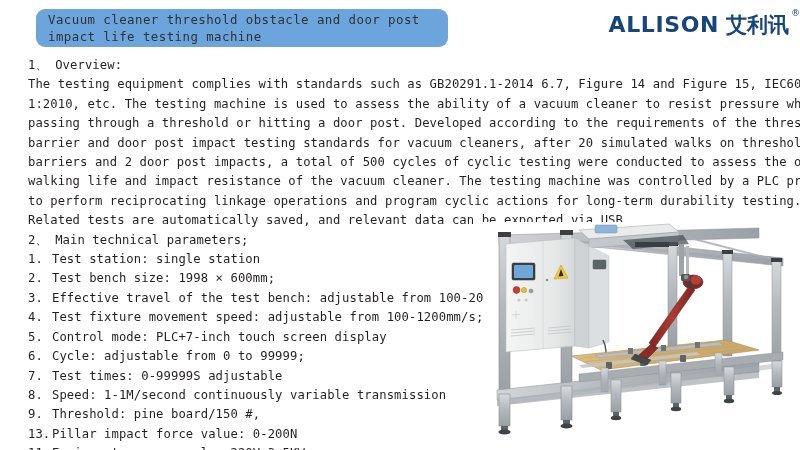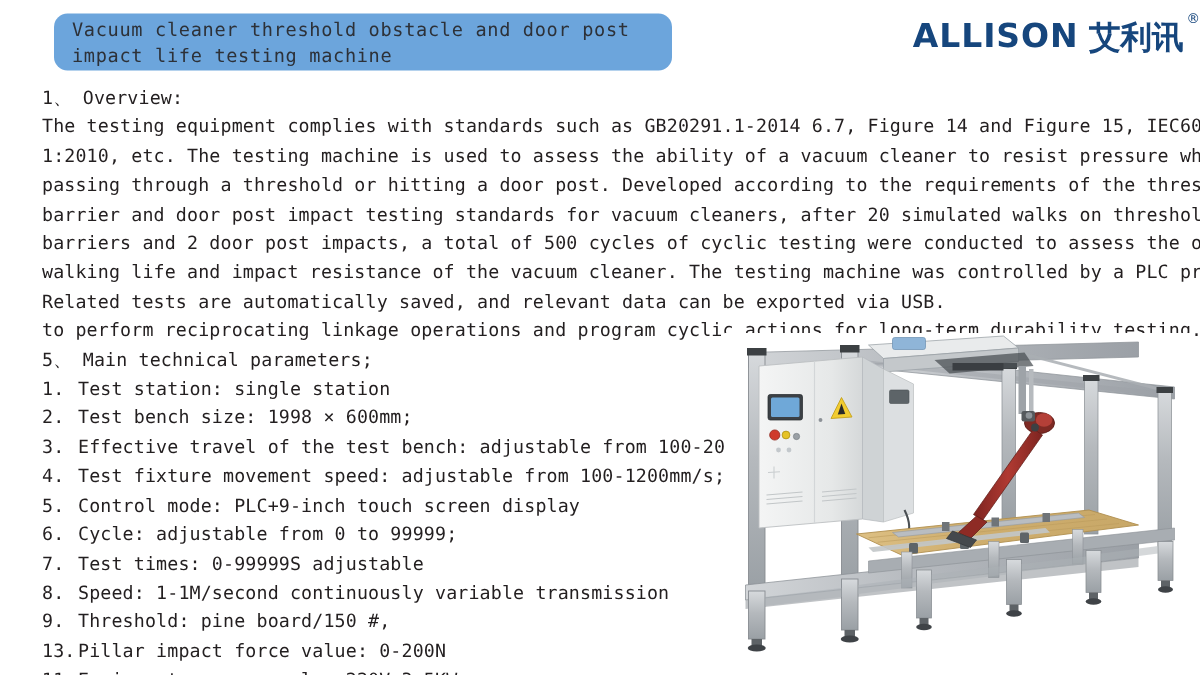--- a/index.html
+++ b/index.html
@@ -125,41 +125,41 @@
 <div id="content">
 
   <div class="tblock">
     <div class="tline-b heading">1、 Overview:</div>
     <div class="tline-b">The testing equipment complies with standards such as GB20291.1-2014 6.7, Figure 14 and Figure 15, IEC60312-</div>
     <div class="tline-b">1:2010, etc. The testing machine is used to assess the ability of a vacuum cleaner to resist pressure when</div>
     <div class="tline-b">passing through a threshold or hitting a door post. Developed according to the requirements of the threshold</div>
     <div class="tline-b">barrier and door post impact testing standards for vacuum cleaners, after 20 simulated walks on threshold</div>
     <div class="tline-b">barriers and 2 door post impacts, a total of 500 cycles of cyclic testing were conducted to assess the overall</div>
     <div class="tline-b">walking life and impact resistance of the vacuum cleaner. The testing machine was controlled by a PLC program</div>
+    <div class="tline-b">to perform reciprocating linkage operations and program cyclic actions for long-term durability testing.</div>
     <div class="tline-b">Related tests are automatically saved, and relevant data can be exported via USB.</div>
-    <div class="tline-b">to perform reciprocating linkage operations and program cyclic actions for long-term durability testing.</div>
   </div>
 
   <div class="tblock">
-    <div class="tline-b heading">5、 Main technical parameters;</div>
+    <div class="tline-b heading">2、 Main technical parameters;</div>
 
     <div class="li">
       <span class="num">1.</span><span>Test station: single station</span>
     </div>
     <div class="li">
       <span class="num">2.</span><span>Test bench size: 1998 × 600mm;</span>
     </div>
     <div class="li">
       <span class="num">3.</span><span>Effective travel of the test bench: adjustable from 100-2000mm;</span>
     </div>
     <div class="li">
       <span class="num">4.</span><span>Test fixture movement speed: adjustable from 100-1200mm/s;</span>
     </div>
     <div class="li">
-      <span class="num">5.</span><span>Control mode: PLC+9-inch touch screen display</span>
+      <span class="num">5.</span><span>Control mode: PLC+7-inch touch screen display</span>
     </div>
     <div class="li">
       <span class="num">6.</span><span>Cycle: adjustable from 0 to 99999;</span>
     </div>
     <div class="li">
       <span class="num">7.</span><span>Test times: 0-99999S adjustable</span>
     </div>
     <div class="li">
       <span class="num">8.</span><span>Speed: 1-1M/second continuously variable transmission</span>
     </div>

